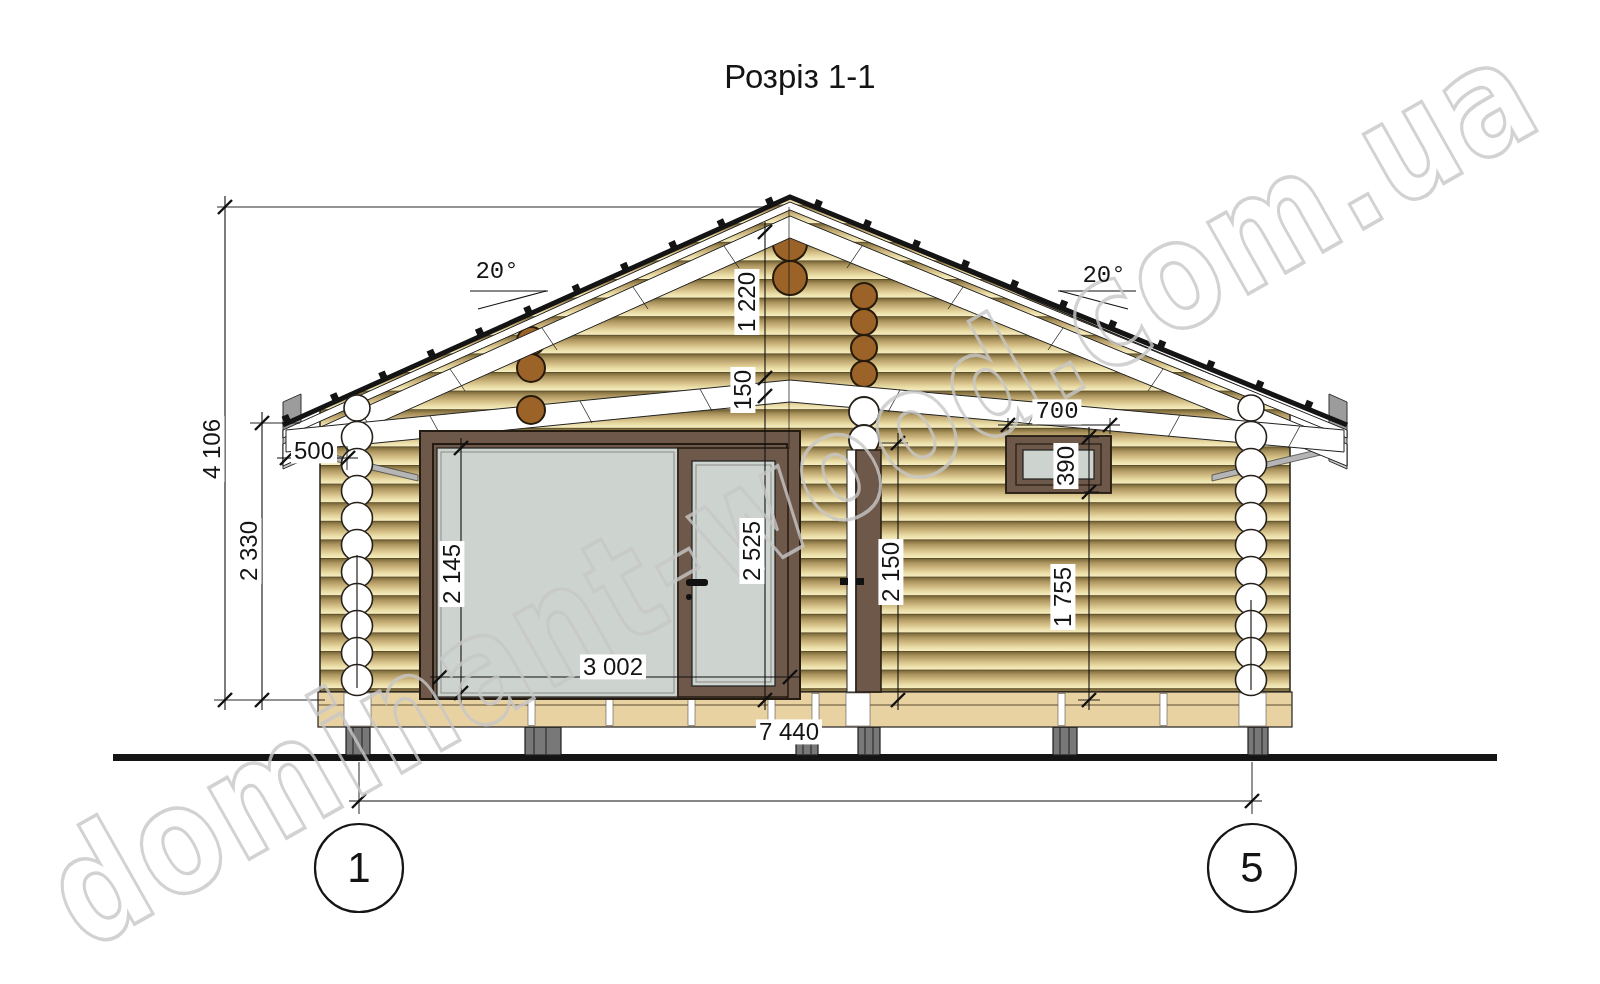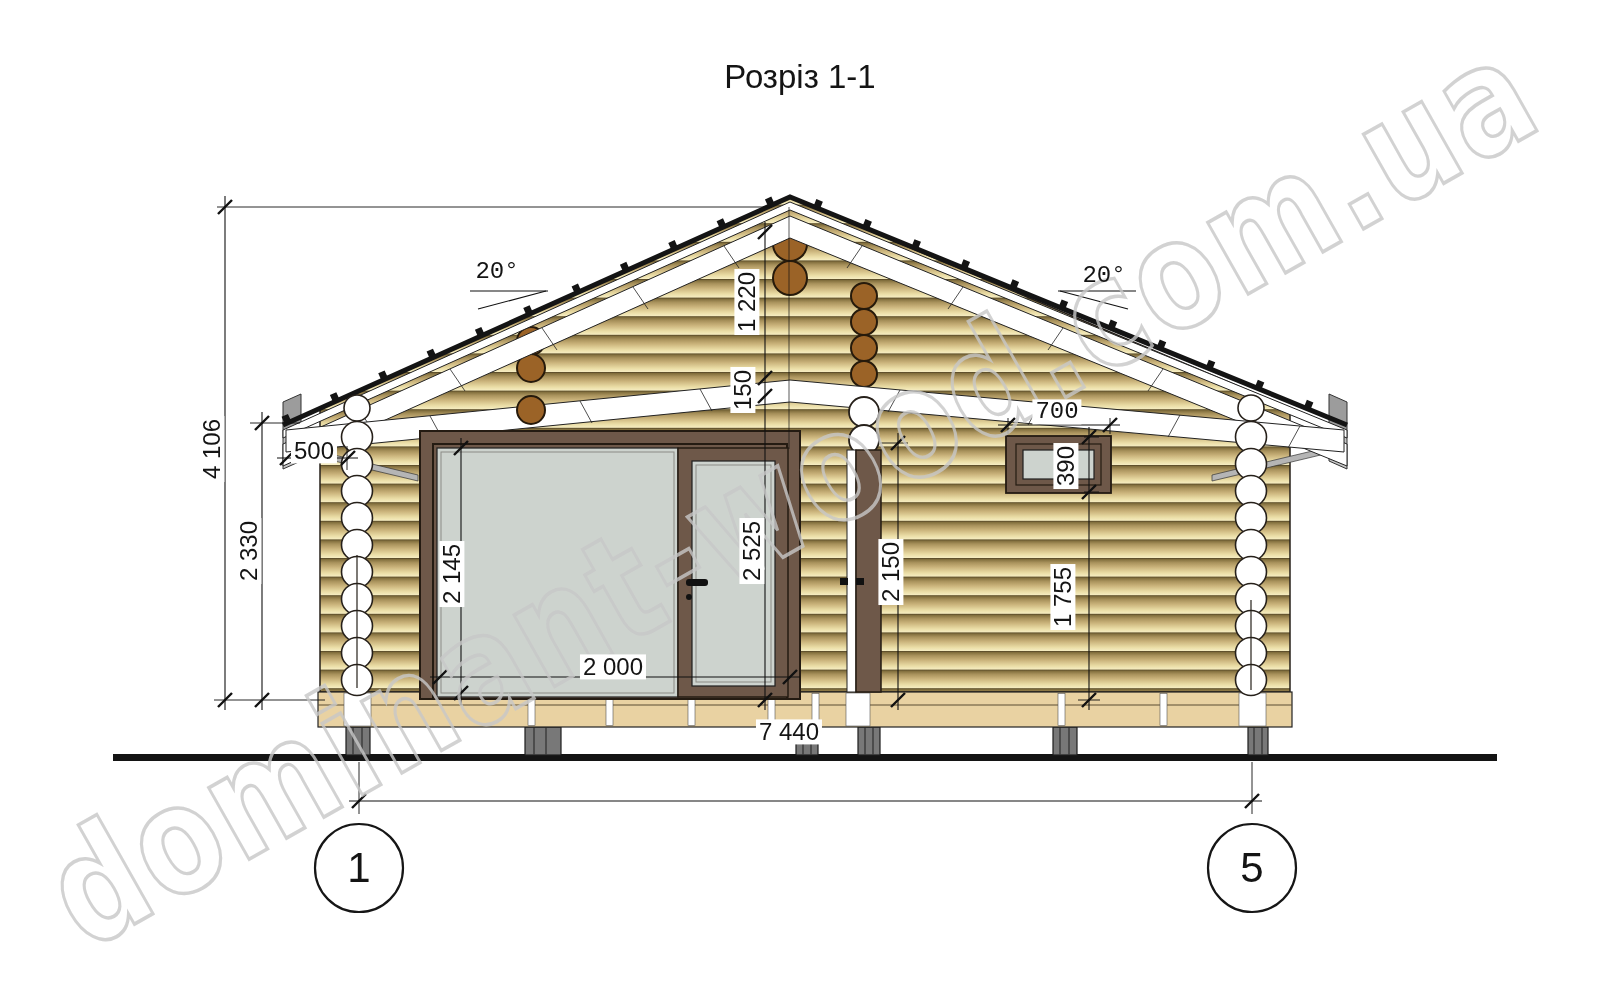--- a/index.html
+++ b/index.html
@@ -271,21 +271,21 @@
 
   <div class="lbl v" style="left:212px; top:449px;">4 106</div>
   <div class="lbl v" style="left:249px; top:551px;">2 330</div>
   <div class="lbl" style="left:314px; top:451px;">500</div>
   <div class="lbl plain" style="left:497px; top:272px;">20°</div>
   <div class="lbl plain" style="left:1104px; top:276px;">20°</div>
   <div class="lbl v" style="left:747px; top:302px;">1 220</div>
   <div class="lbl v" style="left:743px; top:390px;">150</div>
   <div class="lbl v" style="left:452px; top:574px;">2 145</div>
   <div class="lbl v" style="left:752px; top:551px;">2 525</div>
-  <div class="lbl" style="left:613px; top:667px;">2 000</div>
+  <div class="lbl" style="left:613px; top:667px;">3 002</div>
   <div class="lbl v" style="left:891px; top:572px;">2 150</div>
   <div class="lbl" style="left:1057px; top:412px;font-family:Liberation Mono, monospace;">700</div>
   <div class="lbl v" style="left:1066px; top:466px;">390</div>
   <div class="lbl v" style="left:1063px; top:597px;">1 755</div>
   <div class="lbl" style="left:789px; top:732px;">7 440</div>
 
   <div class="lbl axis" style="left:359px; top:868px;">1</div>
   <div class="lbl axis" style="left:1252px; top:868px;">5</div>
 </div>
 

